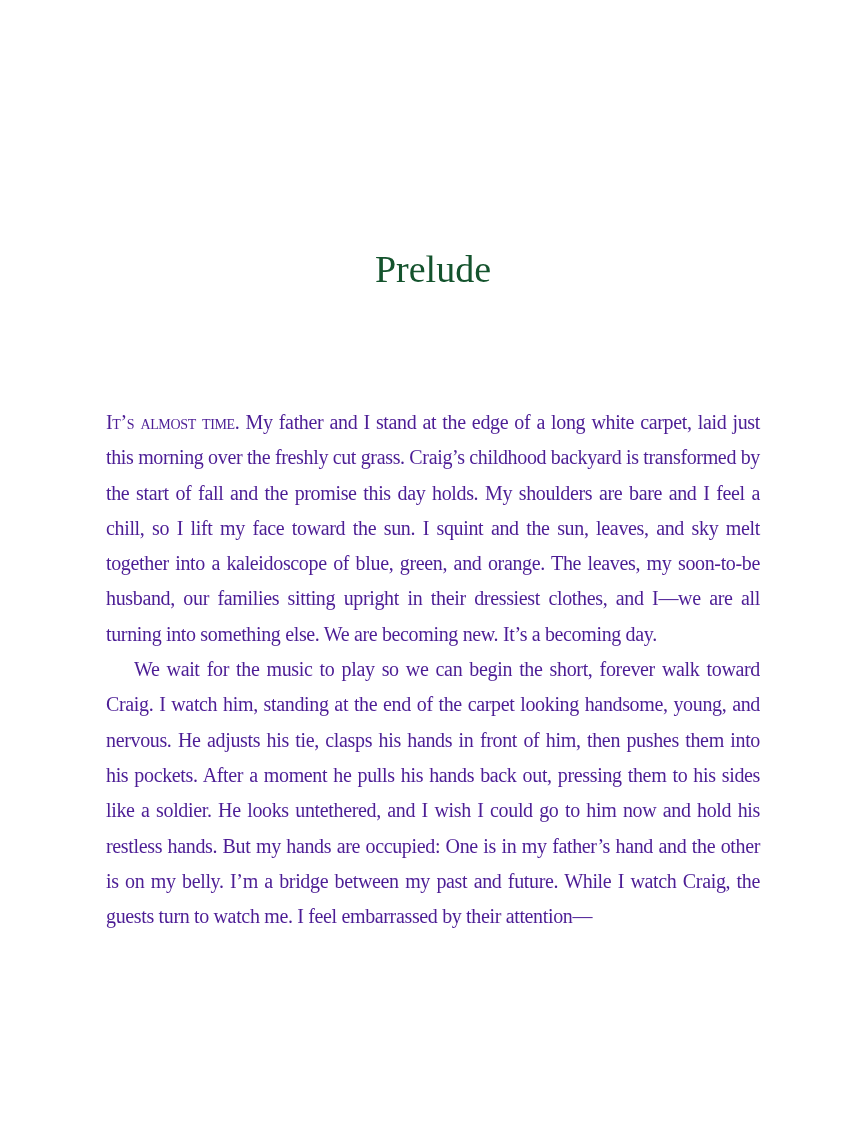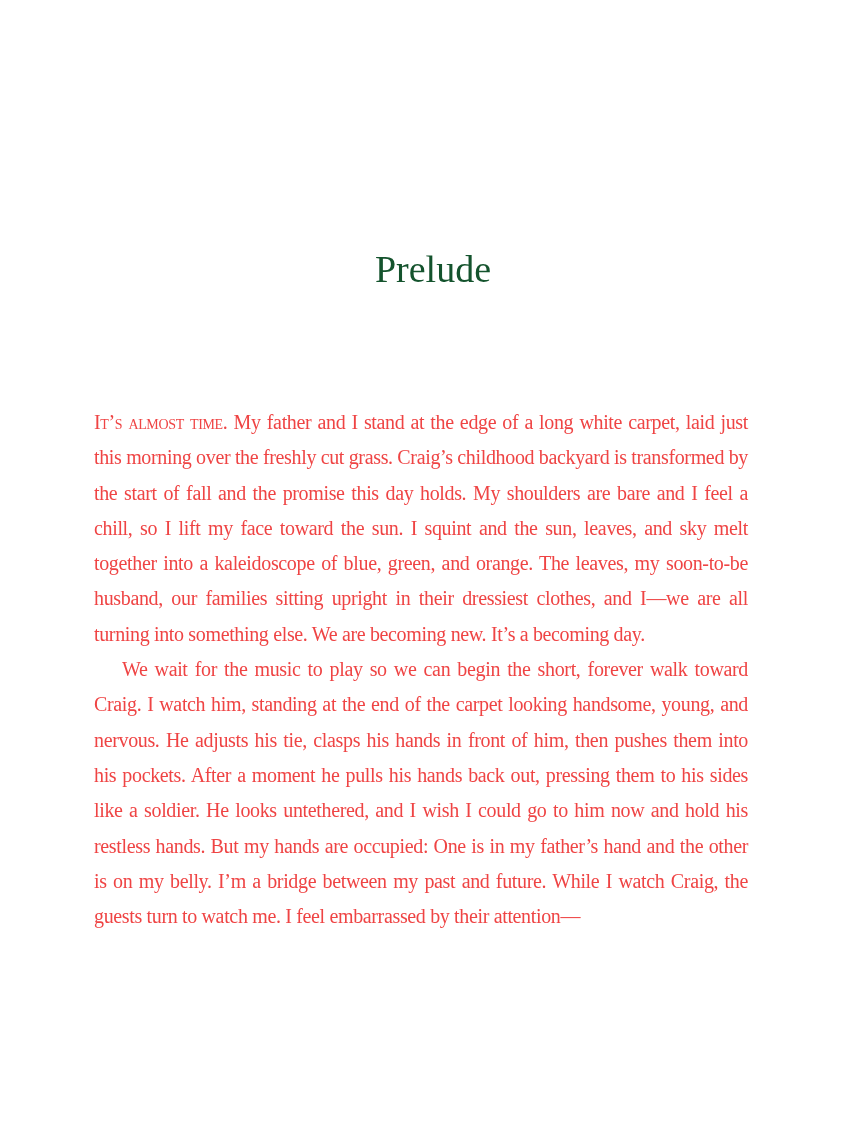--- a/index.html
+++ b/index.html
@@ -24,26 +24,26 @@
     text-align: center;
     font-family: "Liberation Serif", "DejaVu Serif", serif;
     font-weight: normal;
     font-size: 38px;
     line-height: 1.25;
     color: #14532d;
   }
   .body-text {
     position: absolute;
     top: 405px;
-    left: 94px;
+    left: 106px;
     width: 654px;
     font-size: 20px;
     line-height: 35.3px;
     letter-spacing: -0.35px;
-    color: #ef4444;
+    color: #4c1d95;
     text-align: justify;
     text-justify: inter-word;
   }
   .body-text p {
     margin: 0;
     padding: 0;
   }
   .para-indent {
     text-indent: 28px;
   }

